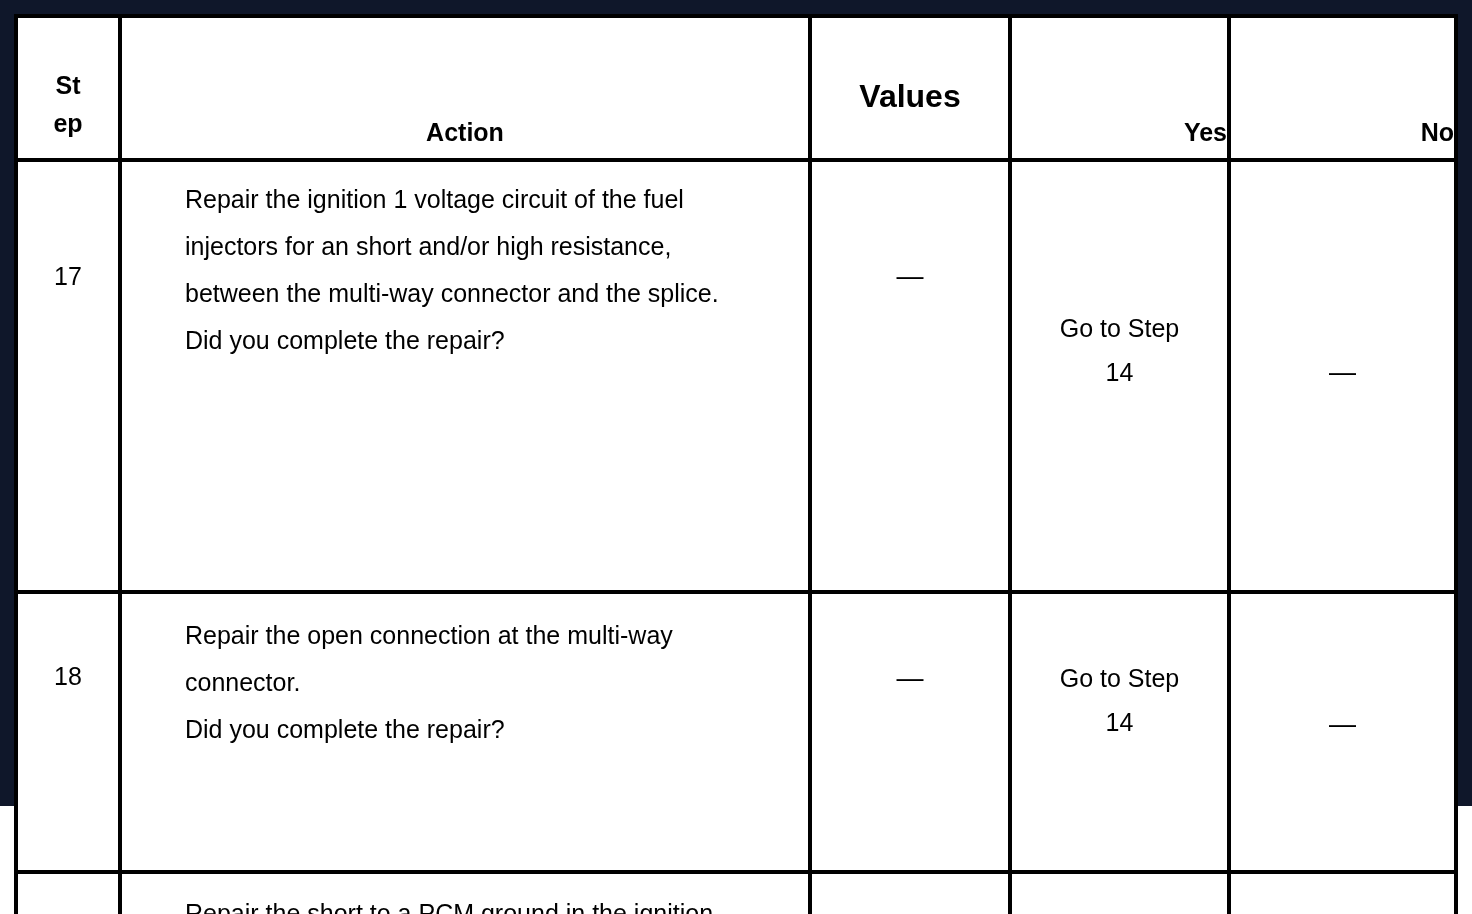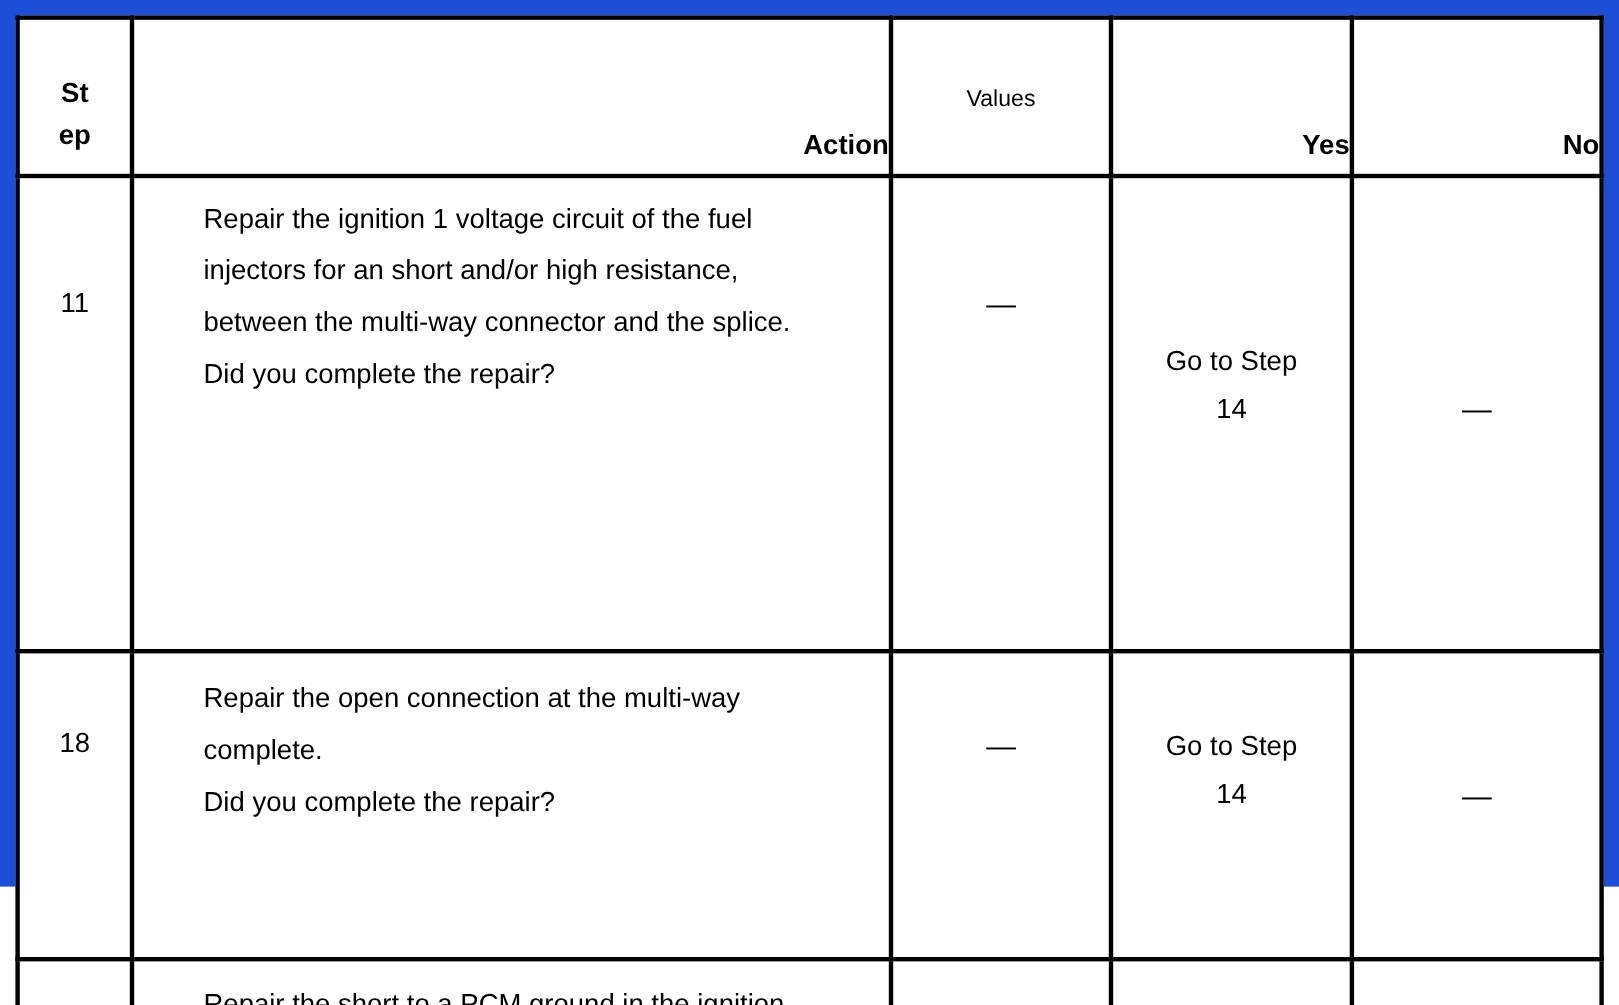--- a/index.html
+++ b/index.html
@@ -13,21 +13,21 @@
     height: 914px;
     overflow: hidden;
     font-family: "Liberation Sans", sans-serif;
     color: #000000;
   }
 
   .page {
     position: relative;
     width: 1472px;
     height: 806px;
-    background: #1d4ed8;
+    background: #0f172a;
   }
 
   
   .diag-table {
     position: absolute;
     left: 14px;
     top: 14px;
     width: 1440px;           
     border-collapse: collapse;
     table-layout: fixed;
@@ -66,31 +66,31 @@
     font-weight: bold;
     font-size: 25px;
     line-height: 38px;
   }
   .hdr-step .l2 { display: block; }
 
   .hdr-action {
     position: absolute;
     left: 0; right: 0;
     top: 100px;
-    text-align: right;
+    text-align: center;
     font-weight: bold;
     font-size: 25px;
   }
 
   .hdr-values {
     position: absolute;
     left: 0; right: 0;
     top: 60px;
-    font-weight: normal;
-    font-size: 21px;
+    font-weight: bold;
+    font-size: 32px;
   }
 
   .hdr-yesno {
     position: absolute;
     left: 0; right: 0;
     top: 100px;
     text-align: right;
     font-weight: bold;
     font-size: 25px;
   }
@@ -195,21 +195,21 @@
             <div class="hdr-yesno">No</div>
           </div>
         </th>
       </tr>
     </thead>
 
     <tbody>
 
       <tr class="row11 r11">
         <td class="cell-step">
-          <span class="sn">11</span>
+          <span class="sn">17</span>
         </td>
         <td class="cell-action">
           <span class="ln">Repair the ignition 1 voltage circuit of the fuel</span>
           <span class="ln">injectors for an short and/or high resistance,</span>
           <span class="ln">between the multi-way connector and the splice.</span>
           <span class="ln">Did you complete the repair?</span>
         </td>
         <td class="cell-values">
           <span class="ln dash">—</span>
         </td>
@@ -221,21 +221,21 @@
           <span class="ln dash">—</span>
         </td>
       </tr>
 
       <tr class="row12 r12">
         <td class="cell-step">
           <span class="sn">18</span>
         </td>
         <td class="cell-action">
           <span class="ln">Repair the open connection at the multi-way</span>
-          <span class="ln">complete.</span>
+          <span class="ln">connector.</span>
           <span class="ln">Did you complete the repair?</span>
         </td>
         <td class="cell-values">
           <span class="ln dash">—</span>
         </td>
         <td class="cell-yes">
           <span class="ln">Go to Step</span>
           <span class="ln">14</span>
         </td>
         <td class="cell-no">

